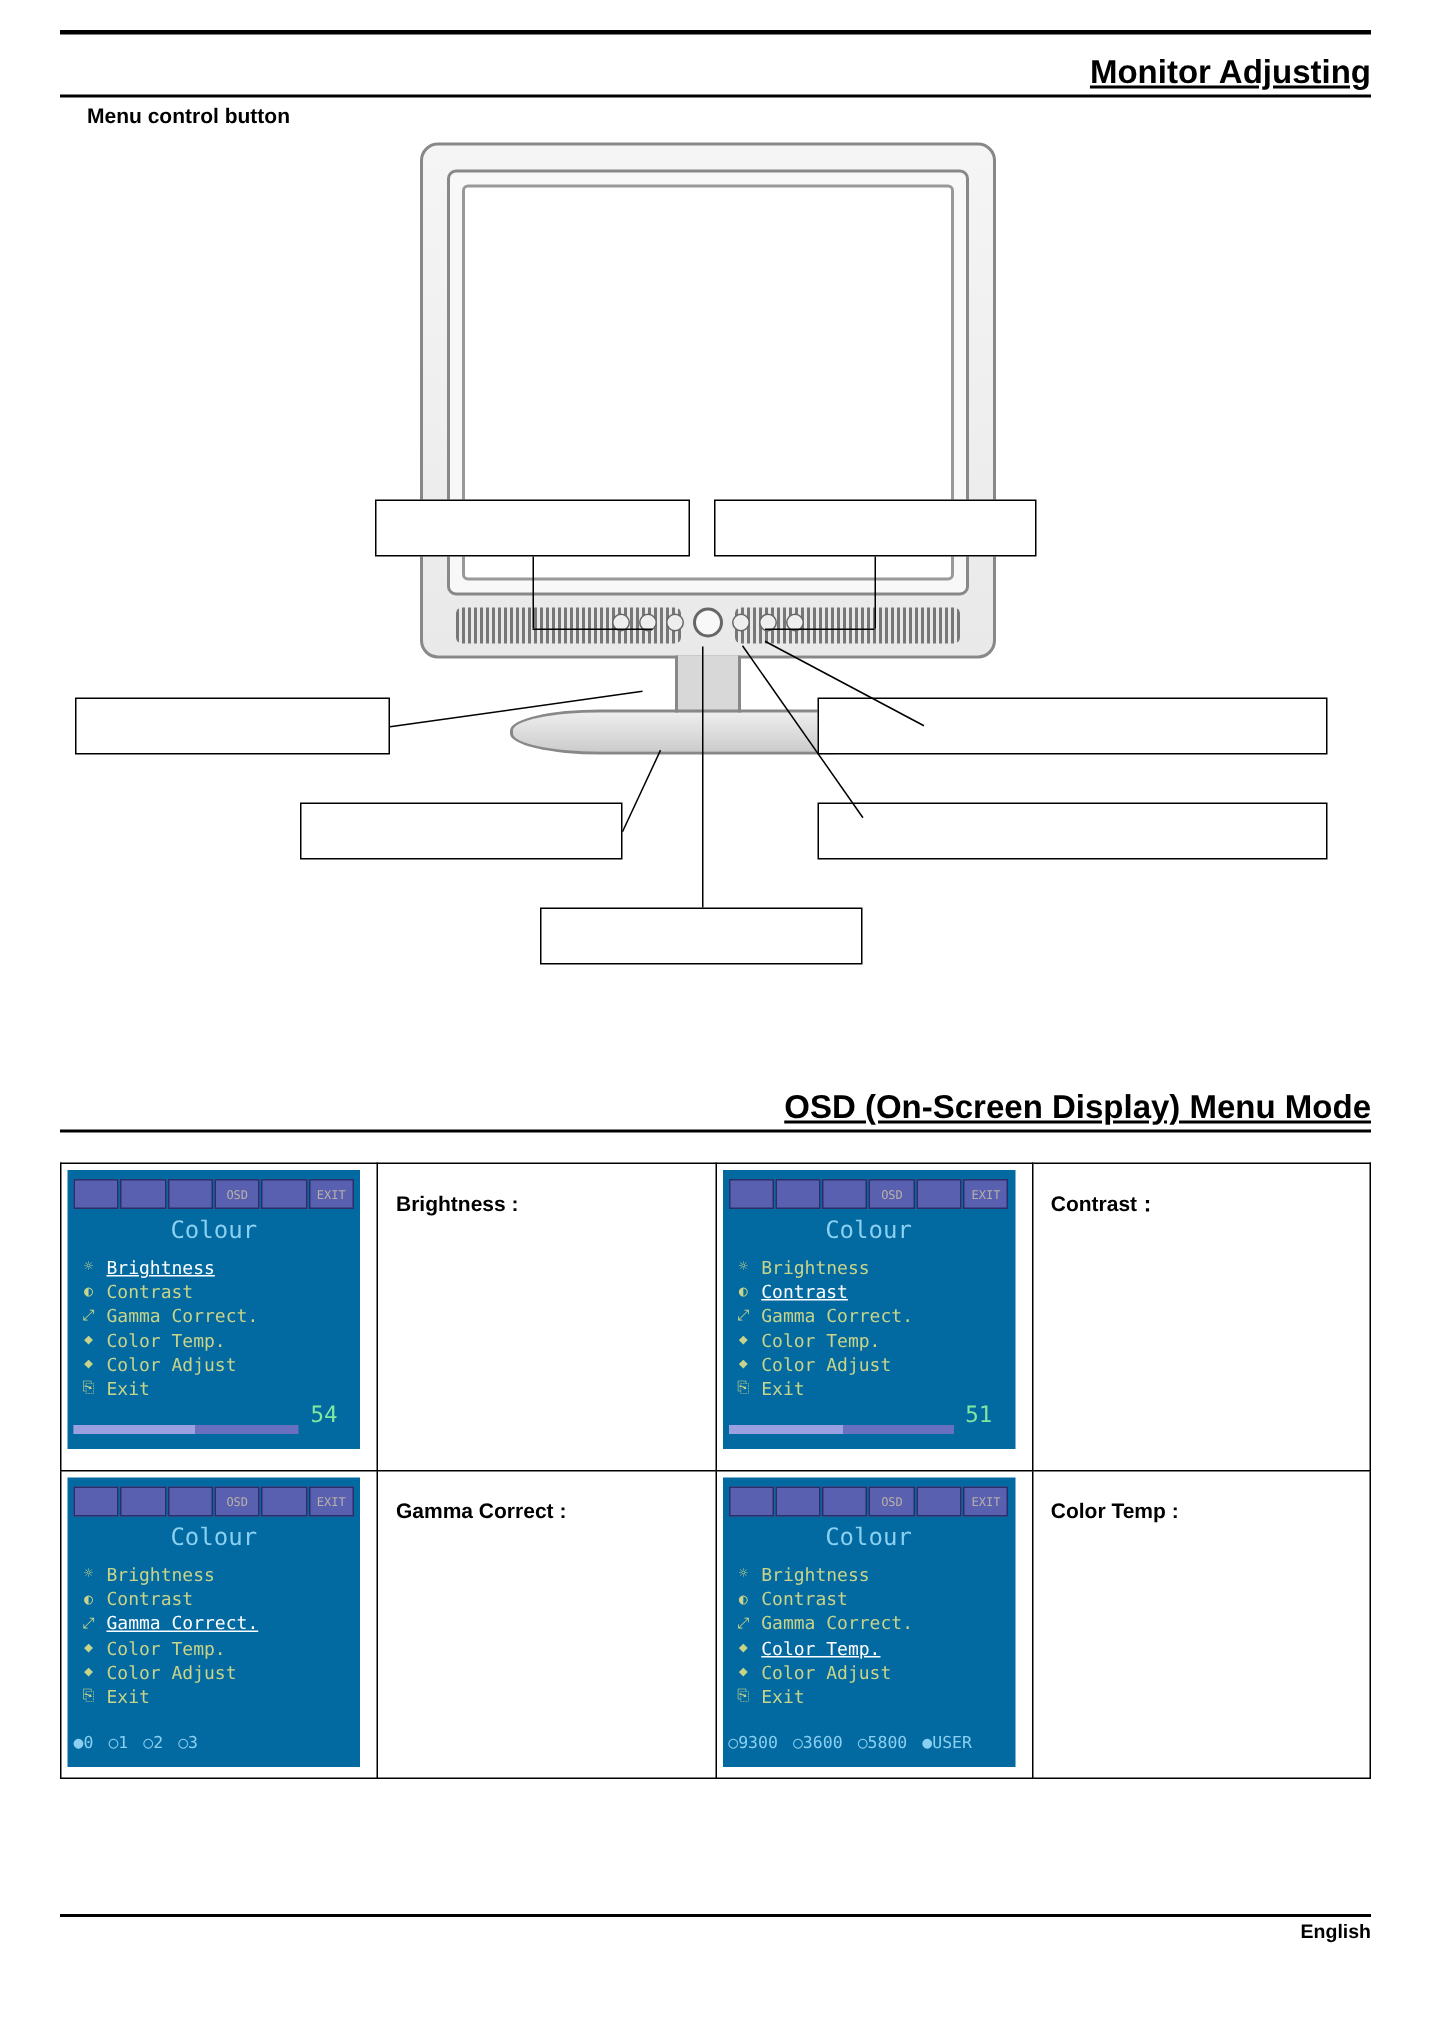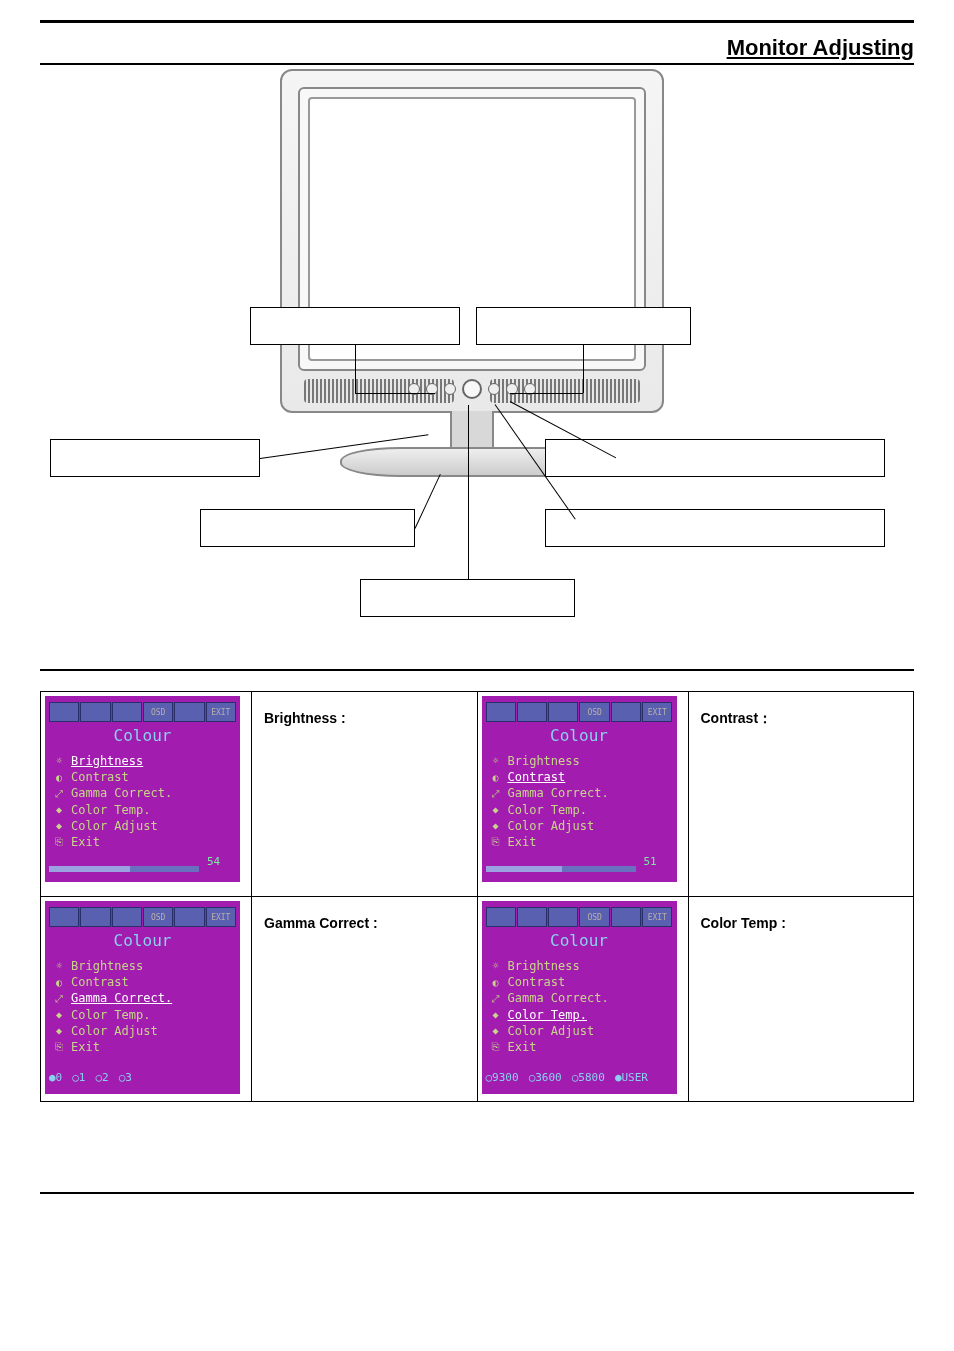--- a/index.html
+++ b/index.html
@@ -154,21 +154,21 @@
   }
   .osd-label-cell {
     padding: 18px 10px 6px 12px !important;
     font-weight: bold;
     font-size: 14px;
   }
   
   .osd-panel {
     width: 195px;
     margin: 4px;
-    background: #a21caf;
+    background: #0369a1;
     color: #c7d48a;
     font-family: monospace;
     font-size: 12px;
     padding: 6px 4px 10px 4px;
     box-sizing: border-box;
   }
   .osd-icons {
     display: flex;
     gap: 1px;
     margin-bottom: 2px;
@@ -215,24 +215,23 @@
     background: #6a70c0;
     position: relative;
   }
   .osd-bar-fill {
     position: absolute;
     left: 0; top: 0; bottom: 0;
     background: #9aa0e0;
   }
   .osd-bar-row {
     display: flex;
-    align-items: center;
     gap: 8px;
     color: #7fe8a0;
-    font-size: 11px;
+    font-size: 15px;
   }
   .osd-options {
     margin-top: 16px;
     font-size: 11px;
     color: #8ad0f0;
     display: flex;
     gap: 10px;
   }
   .footer {
     position: relative;
@@ -249,20 +248,21 @@
   }
 </style>
 </head>
 <body>
 
 <div class="page">
   <div class="top-rule"></div>
 
   <h1 class="section-heading">Monitor Adjusting</h1>
   <div class="heading-rule"></div>
+  <div class="sub-heading">Menu control button</div>
 
   <div class="monitor-area">
 
     <div class="monitor-outer">
       <div class="monitor-inner1"></div>
       <div class="monitor-inner2"></div>
       <div class="speaker-grille speaker-left"></div>
       <div class="speaker-grille speaker-right"></div>
       <div class="button-row">
         <div class="mbtn"></div>
@@ -296,20 +296,21 @@
 
     <div class="line" style="left:220px; top:389px; width:170px; transform:rotate(-8deg); transform-origin:left center;"></div>
     <div class="line" style="left:470px; top:332px; width:120px; transform:rotate(28deg); transform-origin:left center;"></div>
 
     <div class="line" style="left:375px; top:459px; width:60px; transform:rotate(-65deg); transform-origin:left center;"></div>
     <div class="line" style="left:455px; top:335px; width:140px; transform:rotate(55deg); transform-origin:left center;"></div>
 
     <div class="lineV" style="left:428px; top:336px; height:174px;"></div>
   </div>
 
+  <h1 class="section-heading" style="margin-top:30px;">OSD (On-Screen Display) Menu Mode</h1>
   <div class="heading-rule"></div>
 
   <table class="osd-table">
     <tbody>
         <tr id="osd-row-0">
           <td class="osd-img-cell">
             <div class="osd-panel">
               <div class="osd-icons">
                 <div class="osd-icon"></div>
                 <div class="osd-icon"></div>
@@ -493,14 +494,15 @@
               </div>
             </div>
           </td>
           <td class="osd-label-cell">Color Temp :</td>
         </tr>
   </tbody>
     </table>
 
   <div class="footer">
     <div class="footer-rule"></div>
+    <div class="footer-text">English</div>
   </div>
 </div>
 
 </body></html>

